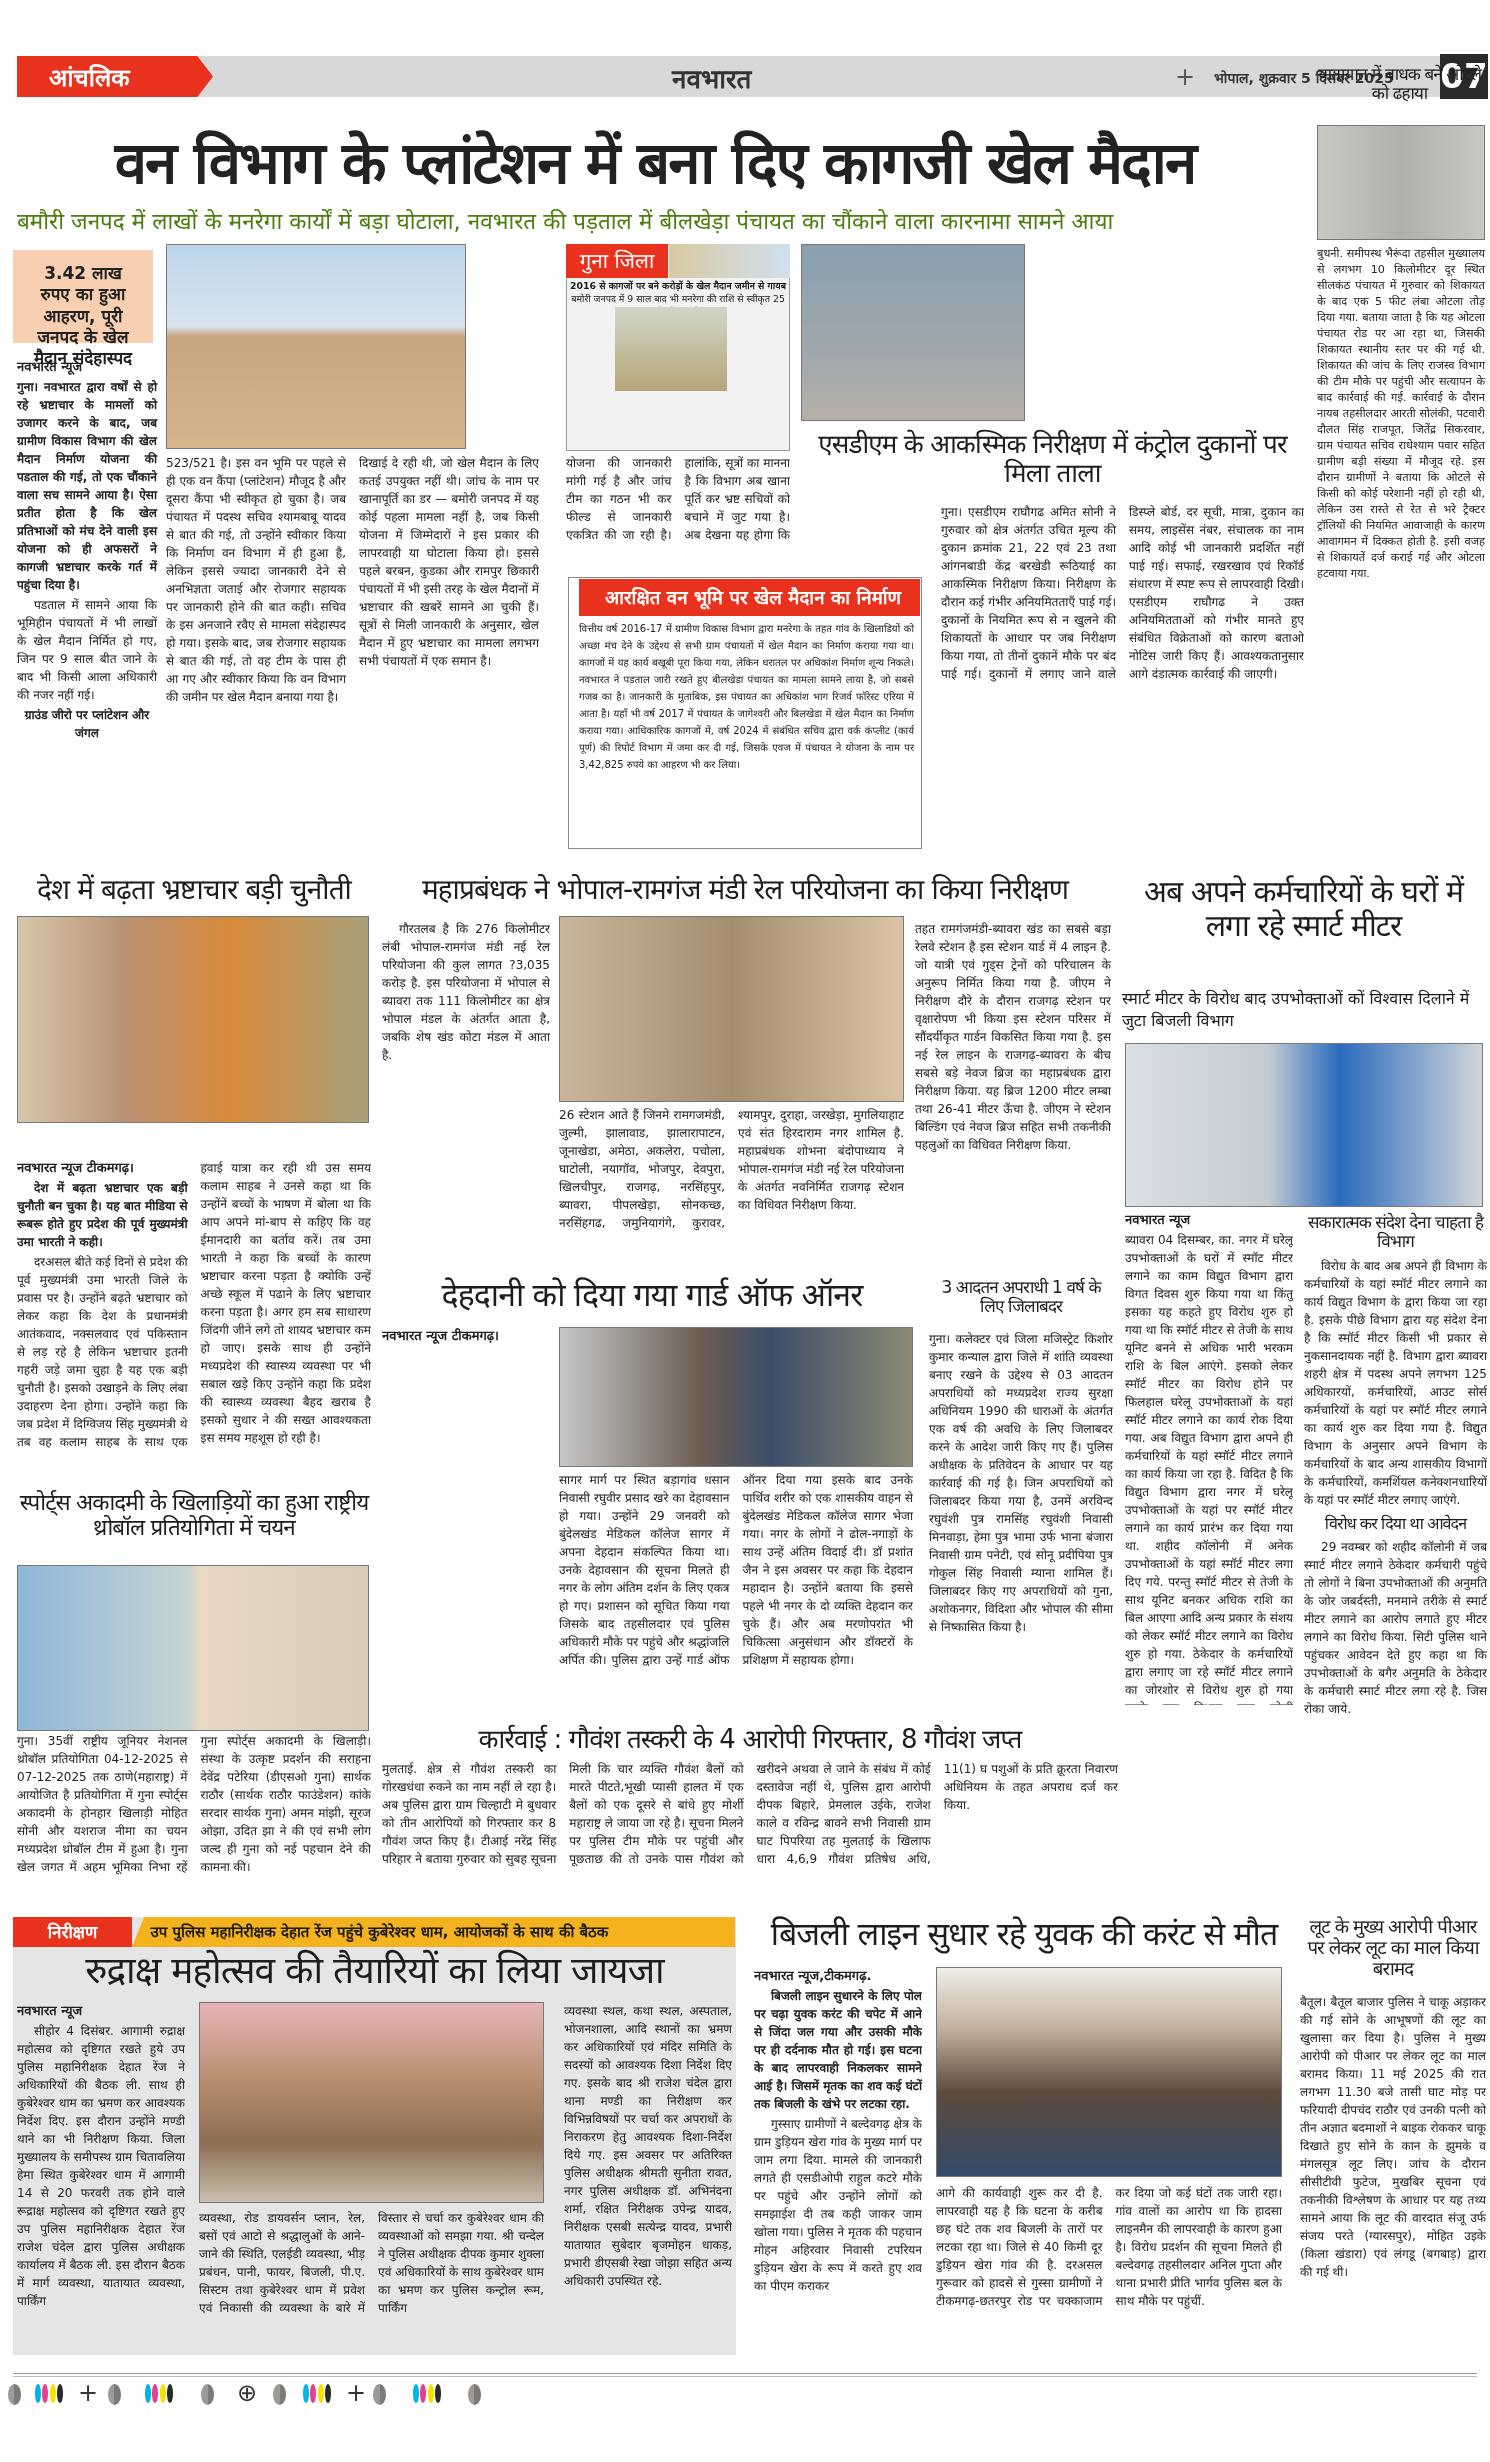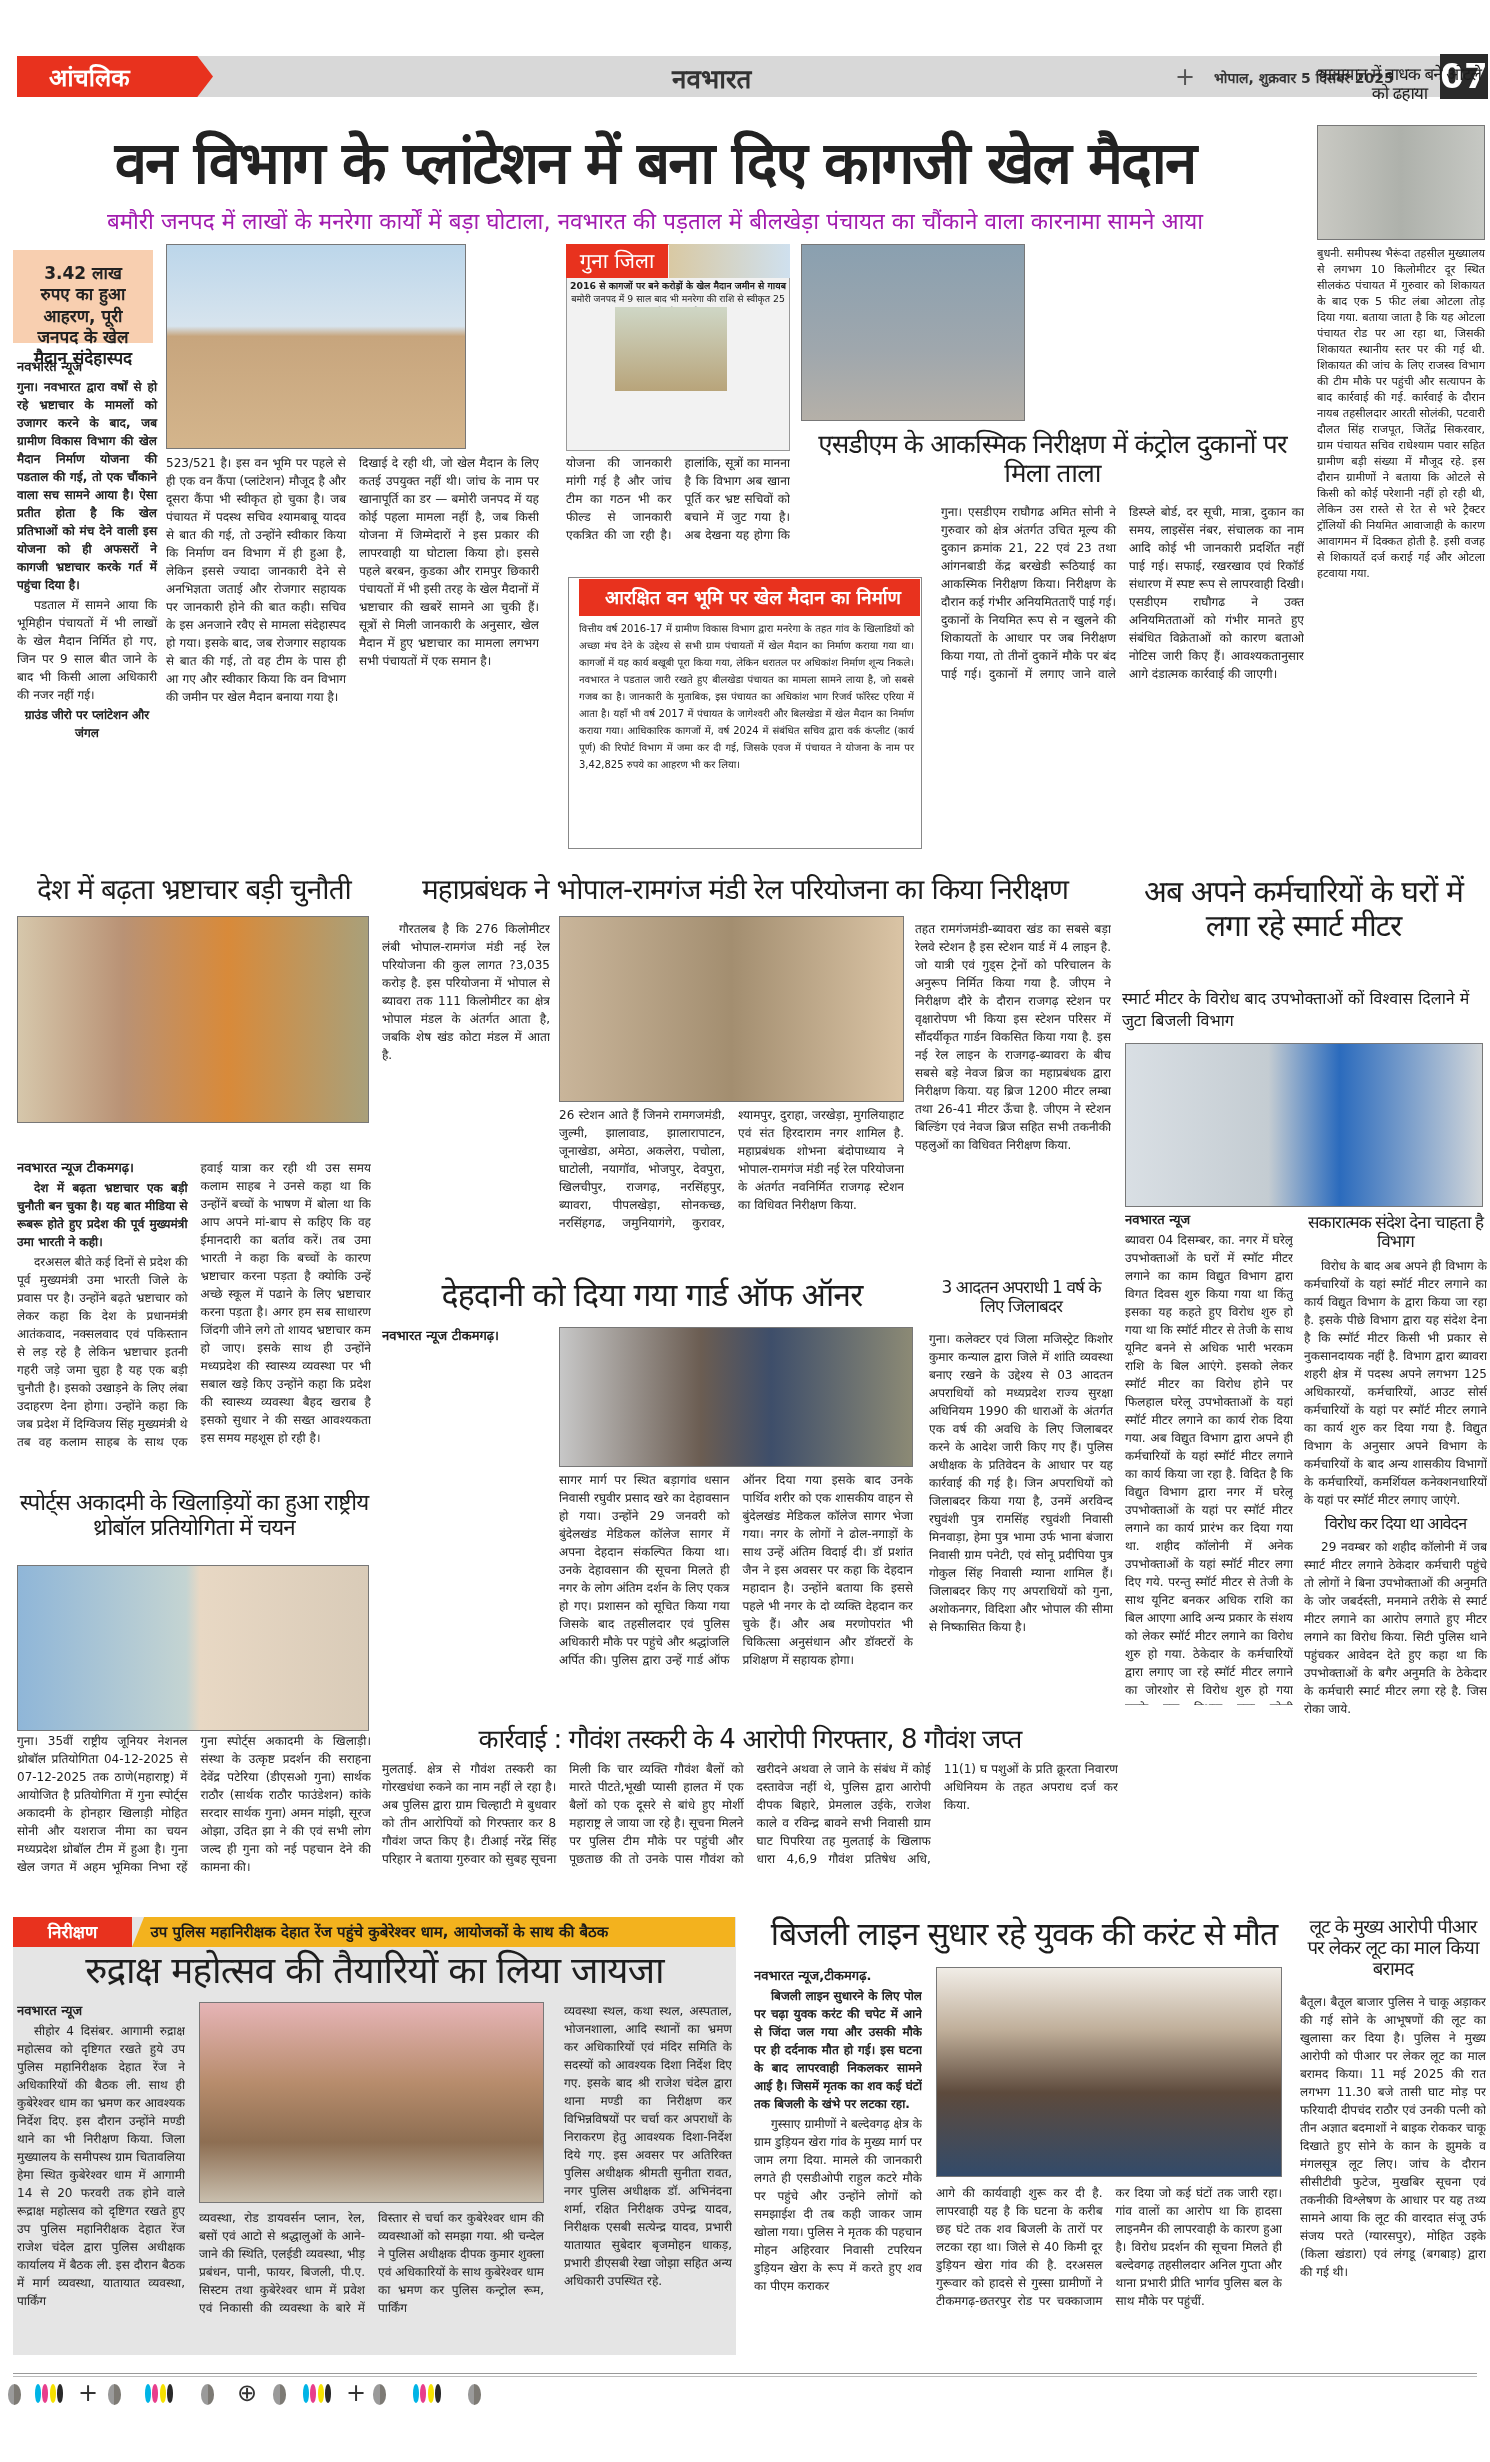--- a/index.html
+++ b/index.html
@@ -14,21 +14,21 @@
 .by{font-weight:bold;text-align:left;font-size:13px;margin-bottom:1.9px}
 
 #masthead{left:17px;top:56px;width:1453px;height:41px;background:#d8d8d8}
 #section-tag{left:17px;top:56px;width:196px;height:41px;background:#e8321e;color:#fff;font-size:24px;font-weight:bold;display:flex;align-items:center;padding-left:32px;clip-path:polygon(0 0,92% 0,100% 50%,92% 100%,0 100%)}
 #paper-name{left:672px;top:60px;font-size:26px;font-weight:bold;color:#333}
 #cross-top{left:1175px;top:63px;font-size:24px;color:#555}
 #dateline{left:1214px;top:68px;font-size:14px;font-weight:bold;color:#333}
 #page-no{left:1440px;top:54px;width:48px;height:45px;background:#2a2a2a;color:#fff;font-size:34px;font-weight:bold;text-align:center;line-height:45px}
 
 #lead-head{left:17px;top:121px;width:1276px;font-size:58px;font-weight:900;text-align:center;letter-spacing:-1.9px;color:#222}
-#lead-sub{left:17px;top:205px;width:1276px;font-size:22.4px;text-align:center;color:#a21caf}
+#lead-sub{left:17px;top:205px;width:1276px;font-size:22.4px;color:#4d7c0f}
 #lead-box{left:13px;top:250px;width:140px;height:93px;background:#f8cfb0;font-size:17px;font-weight:bold;text-align:center;padding:13px 19px;line-height:1.25;color:#222}
 #lead-col1{left:17px;top:358px;width:140px}
 #lead-photo{left:166px;top:244px;width:300px;height:205px;background:linear-gradient(#bcd6ea 0,#d7e4ee 40%,#c7a57d 45%,#d4b58c 100%)}
 #lead-col23{left:166px;top:454px;width:373px;height:389px;overflow:hidden}
 #guna-box{left:566px;top:244px;width:224px;height:207px;background:#f2f2f2;border:0.9px solid #999}
 #guna-tag{left:566px;top:244px;width:102px;height:34px;background:#e8321e;color:#fff;font-size:20.5px;font-weight:normal;text-align:center;line-height:34px}
 #guna-banner{left:669px;top:244px;width:121px;height:34px;background:linear-gradient(90deg,#d9c9a3,#cfe0ee)}
 #guna-mini-head{left:568px;top:279px;width:220px;font-size:9.3px;font-weight:bold;text-align:center}
 #guna-mini-photo{left:615px;top:307px;width:112px;height:84px;background:linear-gradient(#cfd7c6,#b8a47a)}
 #guna-col{left:566px;top:454px;width:224px;height:91px;overflow:hidden}

